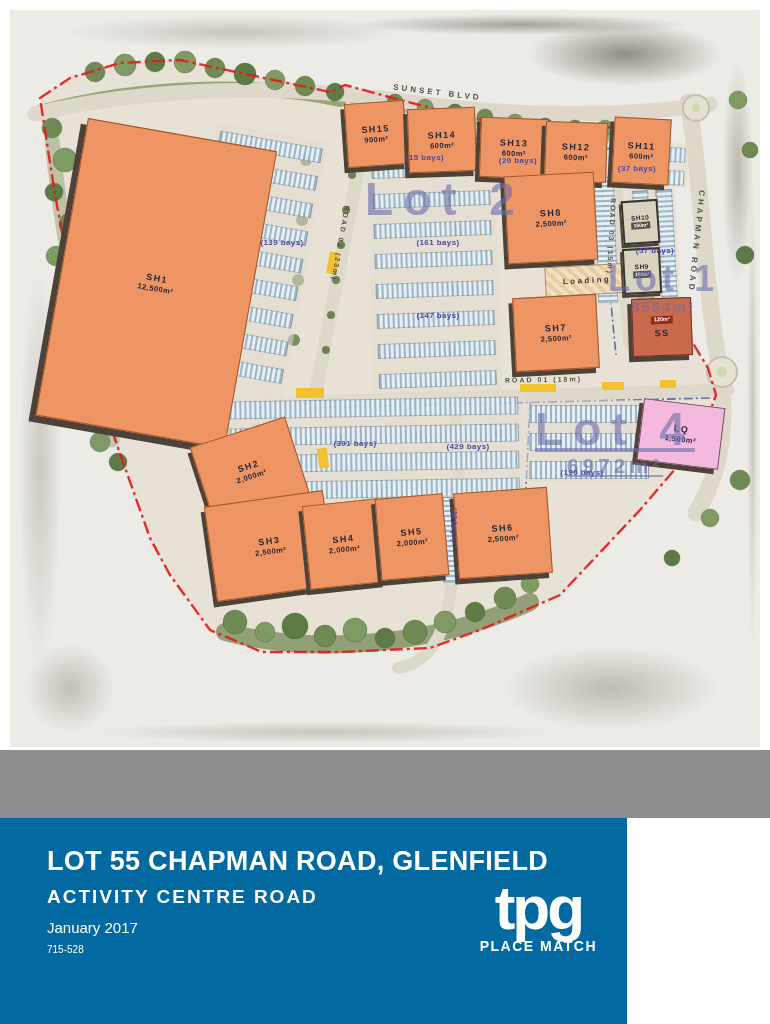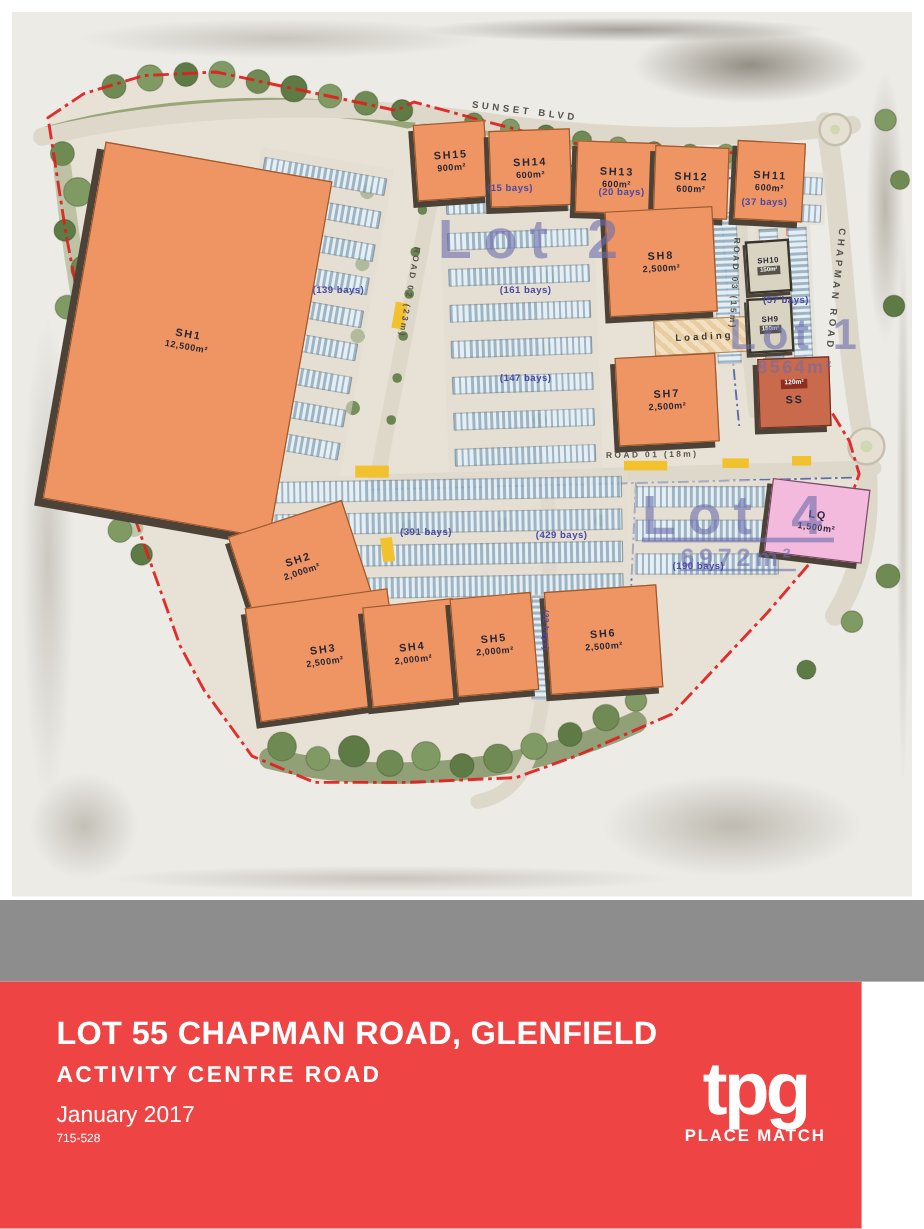--- a/index.html
+++ b/index.html
@@ -56,24 +56,24 @@
 
   
   .street{position:absolute;font-weight:bold;font-size:8px;letter-spacing:3px;color:#55534a;
           white-space:nowrap;z-index:8;}
   .street.vert{writing-mode:vertical-rl;}
 
   .ymark{position:absolute;background:#f2c12e;z-index:5;}
 
   
   .grey-band{position:absolute;left:0;top:750px;width:770px;height:68px;background:#8d8d8d;}
-  .red-band{position:absolute;left:0;top:818px;width:718px;height:206px;background:#ef4444;color:#fff;}
+  .red-band{position:absolute;left:0;top:818px;width:627px;height:206px;background:#0369a1;color:#fff;}
   .rb-title{position:absolute;left:47px;top:28px;font-size:27px;font-weight:bold;letter-spacing:0.3px;}
   .rb-sub{position:absolute;left:47px;top:68px;font-size:19px;font-weight:bold;letter-spacing:2px;}
-  .rb-date{position:absolute;left:47px;top:101px;font-size:19px;}
+  .rb-date{position:absolute;left:47px;top:101px;font-size:15px;}
   .rb-ref{position:absolute;left:47px;top:126px;font-size:10px;}
   .logo{position:absolute;right:30px;top:62px;text-align:center;}
   .logo .brand{font-size:62px;line-height:0.9;font-weight:800;letter-spacing:-3px;}
   .logo .tagline{font-size:14px;font-weight:800;letter-spacing:1.5px;margin-top:2px;}
 </style>
 </head>
 <body>
 
 <div class="page">
 

